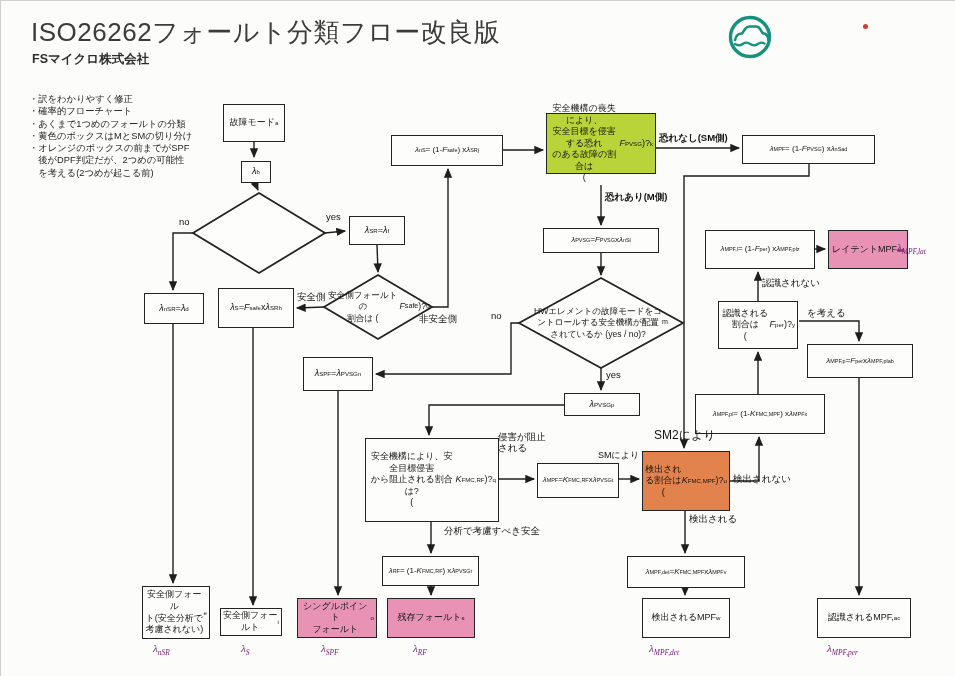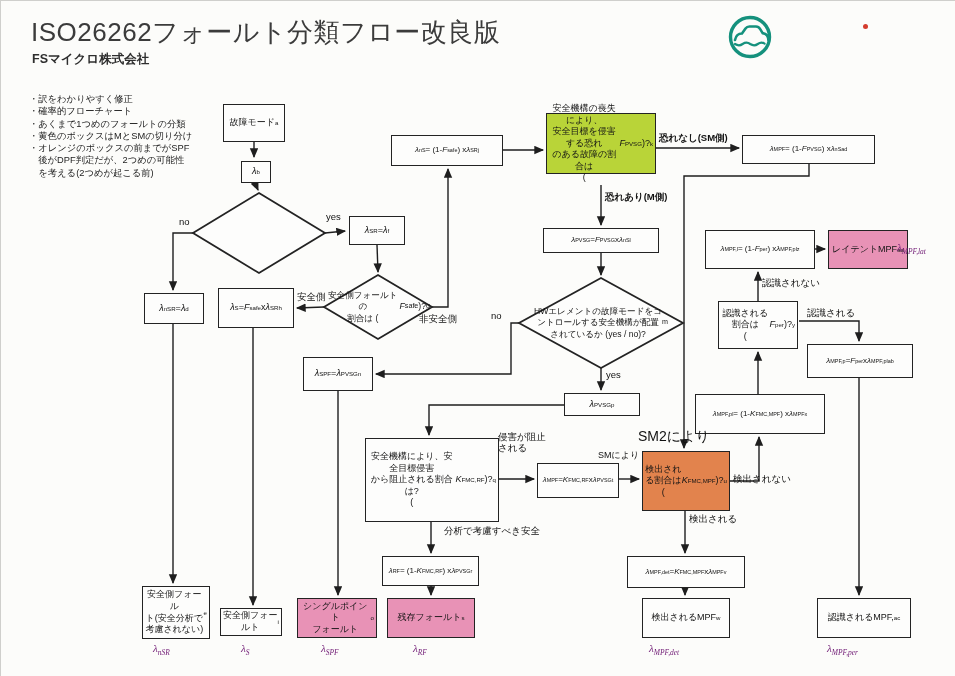--- a/index.html
+++ b/index.html
@@ -167,26 +167,26 @@
   <div class="elabel" style="left:325px;top:210px;">yes</div>
   <div class="elabel" style="left:296px;top:290px;">安全側</div>
   <div class="elabel" style="left:418px;top:312px;">非安全側</div>
   <div class="elabel" style="left:658px;top:131px;font-weight:bold;">恐れなし(SM側)</div>
   <div class="elabel" style="left:604px;top:190px;font-weight:bold;">恐れあり(M側)</div>
   <div class="elabel" style="left:490px;top:309px;">no</div>
   <div class="elabel" style="left:605px;top:368px;">yes</div>
   <div class="elabel" style="left:497px;top:430px;">侵害が阻止
 される</div>
   <div class="elabel" style="left:597px;top:449px;font-size:9px;">SMにより</div>
-  <div class="elabel" style="left:637px;top:427px;font-size:14px;">SM2により</div>
+  <div class="elabel" style="left:653px;top:427px;font-size:12px;">SM2により</div>
   <div class="elabel" style="left:443px;top:524px;">分析で考慮すべき安全</div>
   <div class="elabel" style="left:688px;top:512px;">検出される</div>
   <div class="elabel" style="left:732px;top:472px;">検出されない</div>
   <div class="elabel" style="left:761px;top:276px;">認識されない</div>
-  <div class="elabel" style="left:806px;top:306px;">認識される</div>
+  <div class="elabel" style="left:806px;top:306px;">を考える</div>
 
   <div class="out" style="left:152px;top:641px;"><i>λ</i><sub>nSR</sub></div>
   <div class="out" style="left:240px;top:641px;"><i>λ</i><sub>S</sub></div>
   <div class="out" style="left:320px;top:641px;"><i>λ</i><sub>SPF</sub></div>
   <div class="out" style="left:412px;top:641px;"><i>λ</i><sub>RF</sub></div>
   <div class="out" style="left:648px;top:641px;"><i>λ</i><sub>MPF,det</sub></div>
   <div class="out" style="left:826px;top:641px;"><i>λ</i><sub>MPF,per</sub></div>
   <div class="out" style="left:896px;top:240px;"><i>λ</i><sub>MPF,lat</sub></div>
 
 </div>

